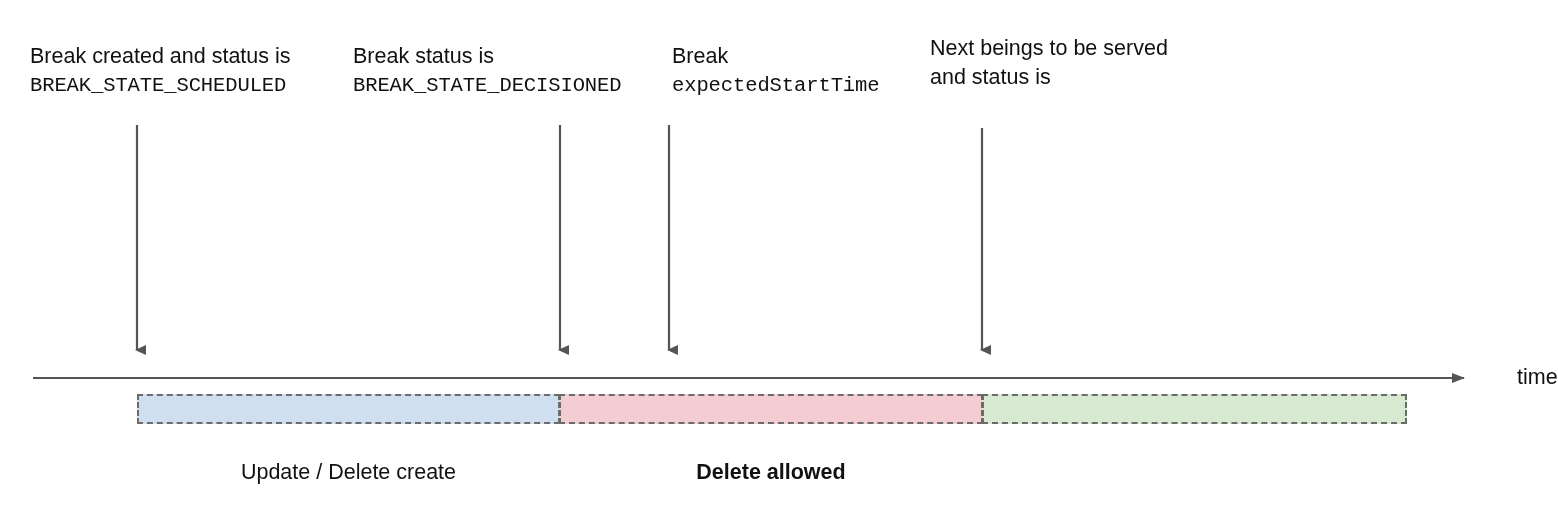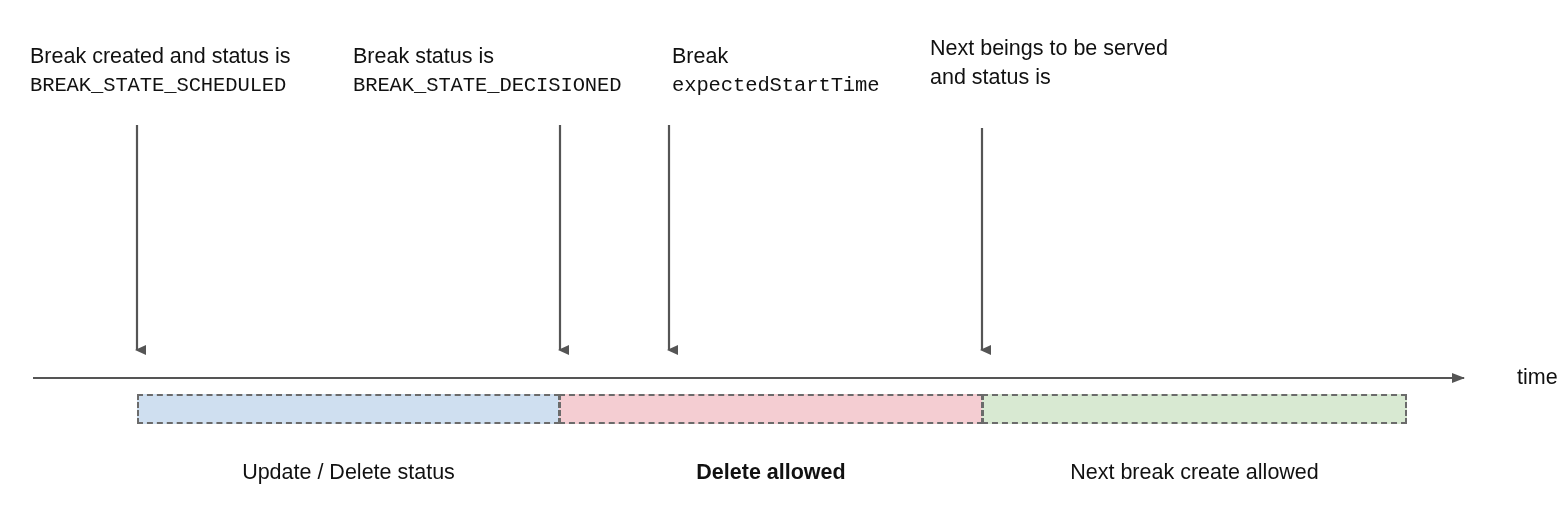--- a/index.html
+++ b/index.html
@@ -135,17 +135,16 @@
     <line x1="669" y1="125" x2="669" y2="350" stroke="#555555" stroke-width="2.2" marker-end="url(#arrowdown)"></line>
     <line x1="982" y1="128" x2="982" y2="350" stroke="#555555" stroke-width="2.2" marker-end="url(#arrowdown)"></line>
   </svg>
 
   <div class="time-label">time</div>
 
   <div class="bar bar-scheduled" style="background: rgb(207, 223, 240);"></div>
   <div class="bar bar-decisioned" style="background: rgb(244, 205, 210);"></div>
   <div class="bar bar-completed" style="background: rgb(216, 233, 210);"></div>
 
-  <div class="caption cap-1">Update / Delete status</div>
+  <div class="caption cap-1">Update / Delete create</div>
   <div class="caption cap-2">Delete allowed</div>
-  <div class="caption cap-3">Next break create allowed</div>
 
 </div>
 
 </body></html>

